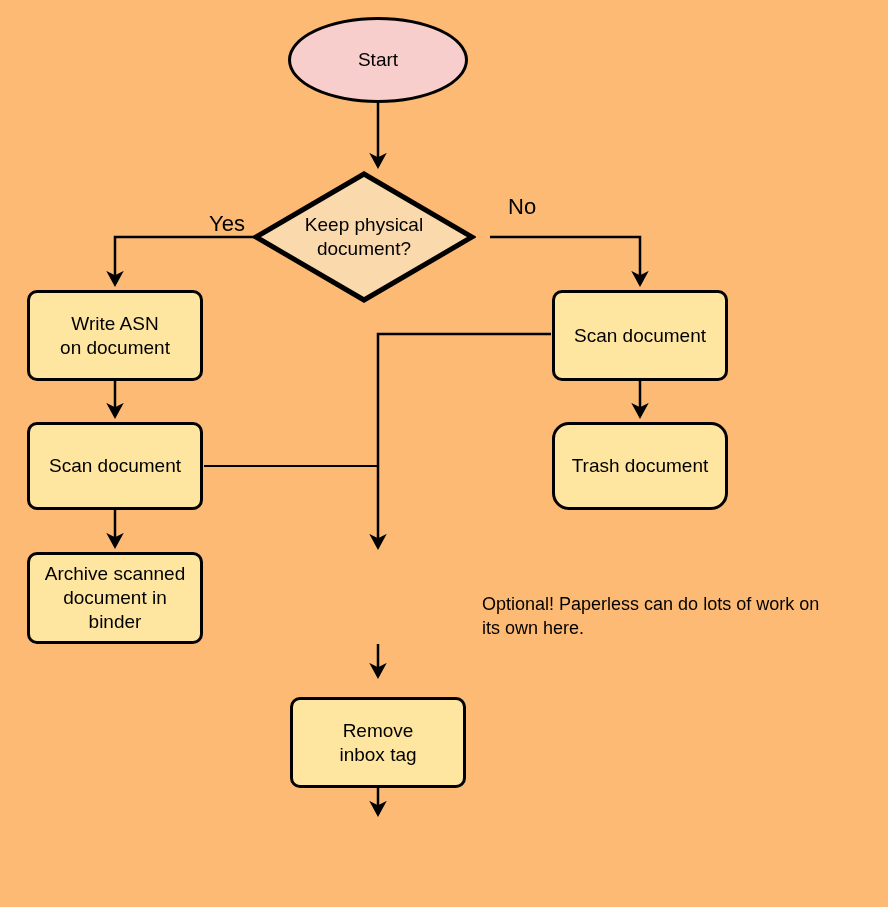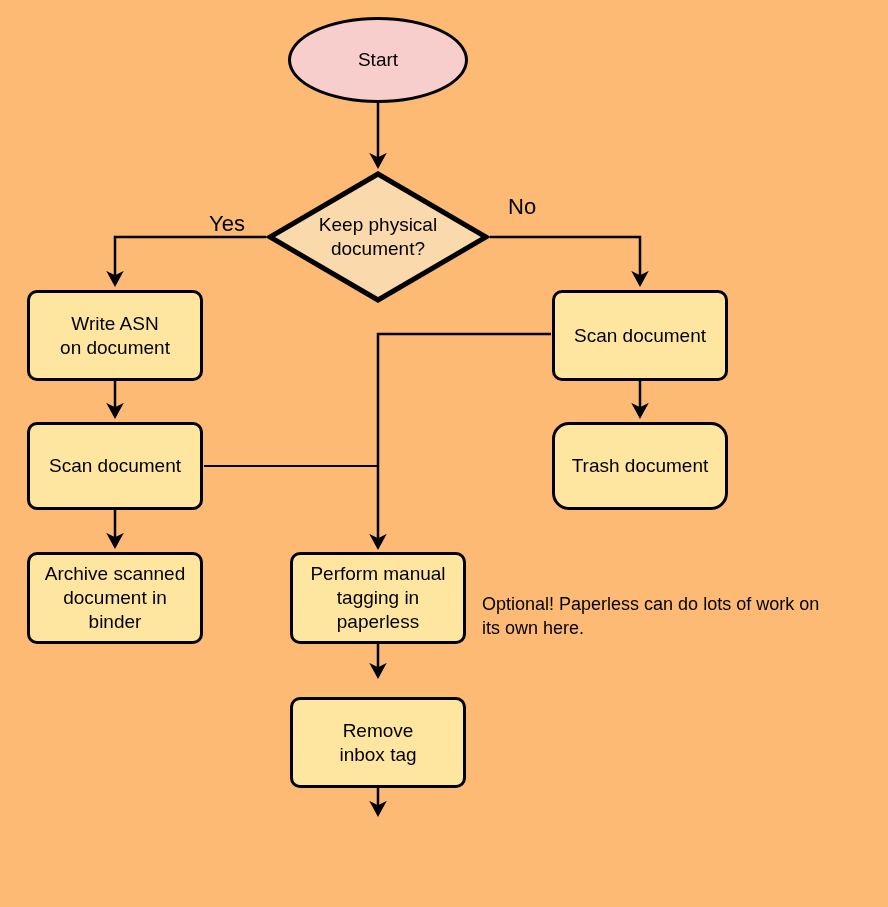--- a/index.html
+++ b/index.html
@@ -112,21 +112,21 @@
 
     <path d="M 378 644 L 378 676" stroke="#000000" stroke-width="2.5" fill="none" marker-end="url(#arrow)"></path>
 
     <path d="M 378 772 L 378 814" stroke="#000000" stroke-width="2.5" fill="none" marker-end="url(#arrow)"></path>
   </svg>
 
   <div class="node node-terminal" style="left:288px; top:17px; width:180px; height:86px;">
     <span>Start</span>
   </div>
 
-  <div class="node-decision-wrap" style="left:266px; top:170px; width:224px; height:134px;">
+  <div class="node-decision-wrap" style="left:252px; top:170px; width:224px; height:134px;">
     <svg width="224" height="134" viewBox="0 0 224 134" xmlns="http://www.w3.org/2000/svg">
       <polygon points="112,4 220,67 112,130 4,67" fill="#fad9ad" stroke="#000000" stroke-width="5"></polygon>
     </svg>
     <div class="node-decision-label">
       <div>
         <span class="nl">Keep physical</span>
         <span class="nl">document?</span>
       </div>
     </div>
   </div>
@@ -155,27 +155,20 @@
   </div>
 
   <div class="node node-process" style="left:552px; top:290px; width:176px; height:91px;">
     <span>Scan document</span>
   </div>
 
   <div class="node node-process" style="left:552px; top:422px; width:176px; height:88px;border-radius:17px;">
     <span>Trash document</span>
   </div>
 
-  <div class="node node-process" style="left:290px; top:552px; width:176px; height:92px;">
-    <div>
-      <span class="nl">Perform manual</span>
-      <span class="nl">tagging in</span>
-      <span class="nl">paperless</span>
-    </div>
-  </div>
 
   <div class="annotation" style="left:482px; top:592px; width:400px;">
     <span class="nl">Optional! Paperless can do lots of work on</span>
     <span class="nl">its own here.</span>
   </div>
 
   <div class="node node-process" style="left:290px; top:681px; width:176px; height:91px;margin-top:16px;">
     <div>
       <span class="nl">Remove</span>
       <span class="nl">inbox tag</span>

